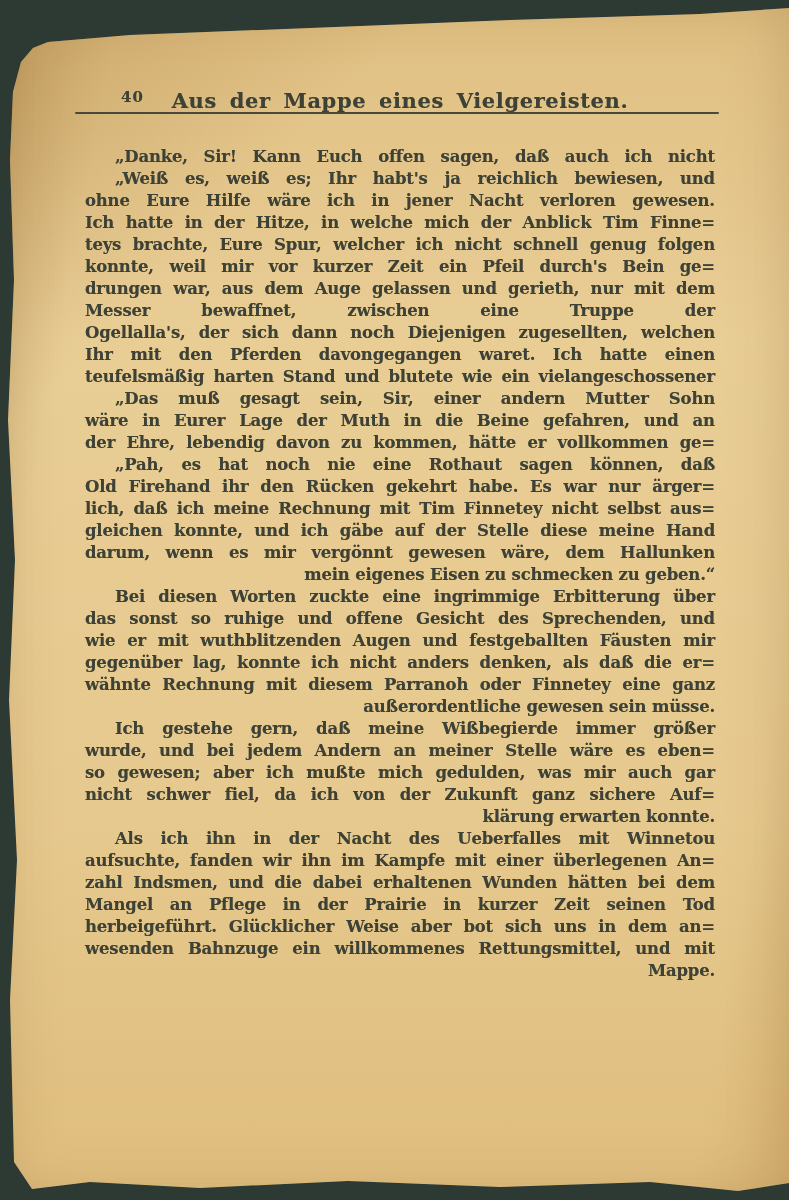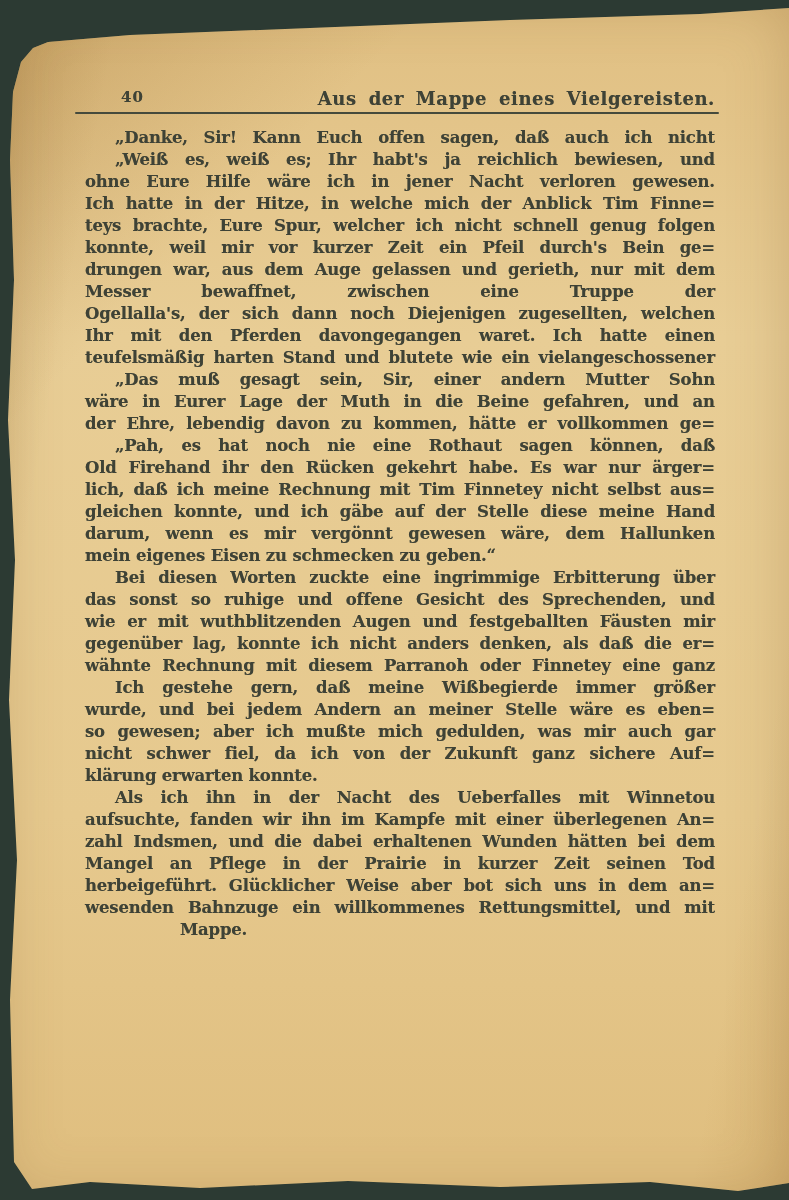--- a/index.html
+++ b/index.html
@@ -32,34 +32,34 @@
   .header {
     position: absolute;
     left: 85px; top 0; top: 88px; width: 630px; height: 24px;
   }
   .page-number {
     position: absolute; left: 36px; top: 0;
     font-size: 15px; font-weight: 700; letter-spacing: 1px;
   }
   .running-title {
     position: absolute; left: 0; right: 0; top: 0;
-    text-align: right;
-    font-size: 18px; font-weight: 700;
+    text-align: center;
+    font-size: 21px; font-weight: 700;
     letter-spacing: 0.6px; word-spacing: 5px;
   }
   .header-rule {
     position: absolute; left: 75px; top: 112px; width: 644px; height: 5px;
   }
   .header-rule .rule-a {
     height: 2px; background: #454a3c; border-radius: 1px;
     box-shadow: 0 2px 0 -1px rgba(69,74,60,0.45);
   }
 
   .text-block {
-    position: absolute; left: 85px; top: 127px; width: 630px;
+    position: absolute; left: 85px; top: 146px; width: 630px; text-align: right;
   }
   .line {
     height: 22px; line-height: 22px;
     font-size: 16.5px; font-weight: 700;
     letter-spacing: -0.2px;
     white-space: nowrap;
     color: #3e4236; text-shadow: 0 0 0.6px rgba(62,66,54,0.5);
   }
   .line.justify { display: flex; justify-content: space-between; }
   .line.indent { padding-left: 30px; }
@@ -357,20 +357,21 @@
       <span>wähnte</span>
       <span>Rechnung</span>
       <span>mit</span>
       <span>diesem</span>
       <span>Parranoh</span>
       <span>oder</span>
       <span>Finnetey</span>
       <span>eine</span>
       <span>ganz</span>
     </div>
+    <div class="line">außerordentliche gewesen sein müsse.</div>
     <div class="line justify indent">
       <span>Ich</span>
       <span>gestehe</span>
       <span>gern,</span>
       <span>daß</span>
       <span>meine</span>
       <span>Wißbegierde</span>
       <span>immer</span>
       <span>größer</span>
     </div>

